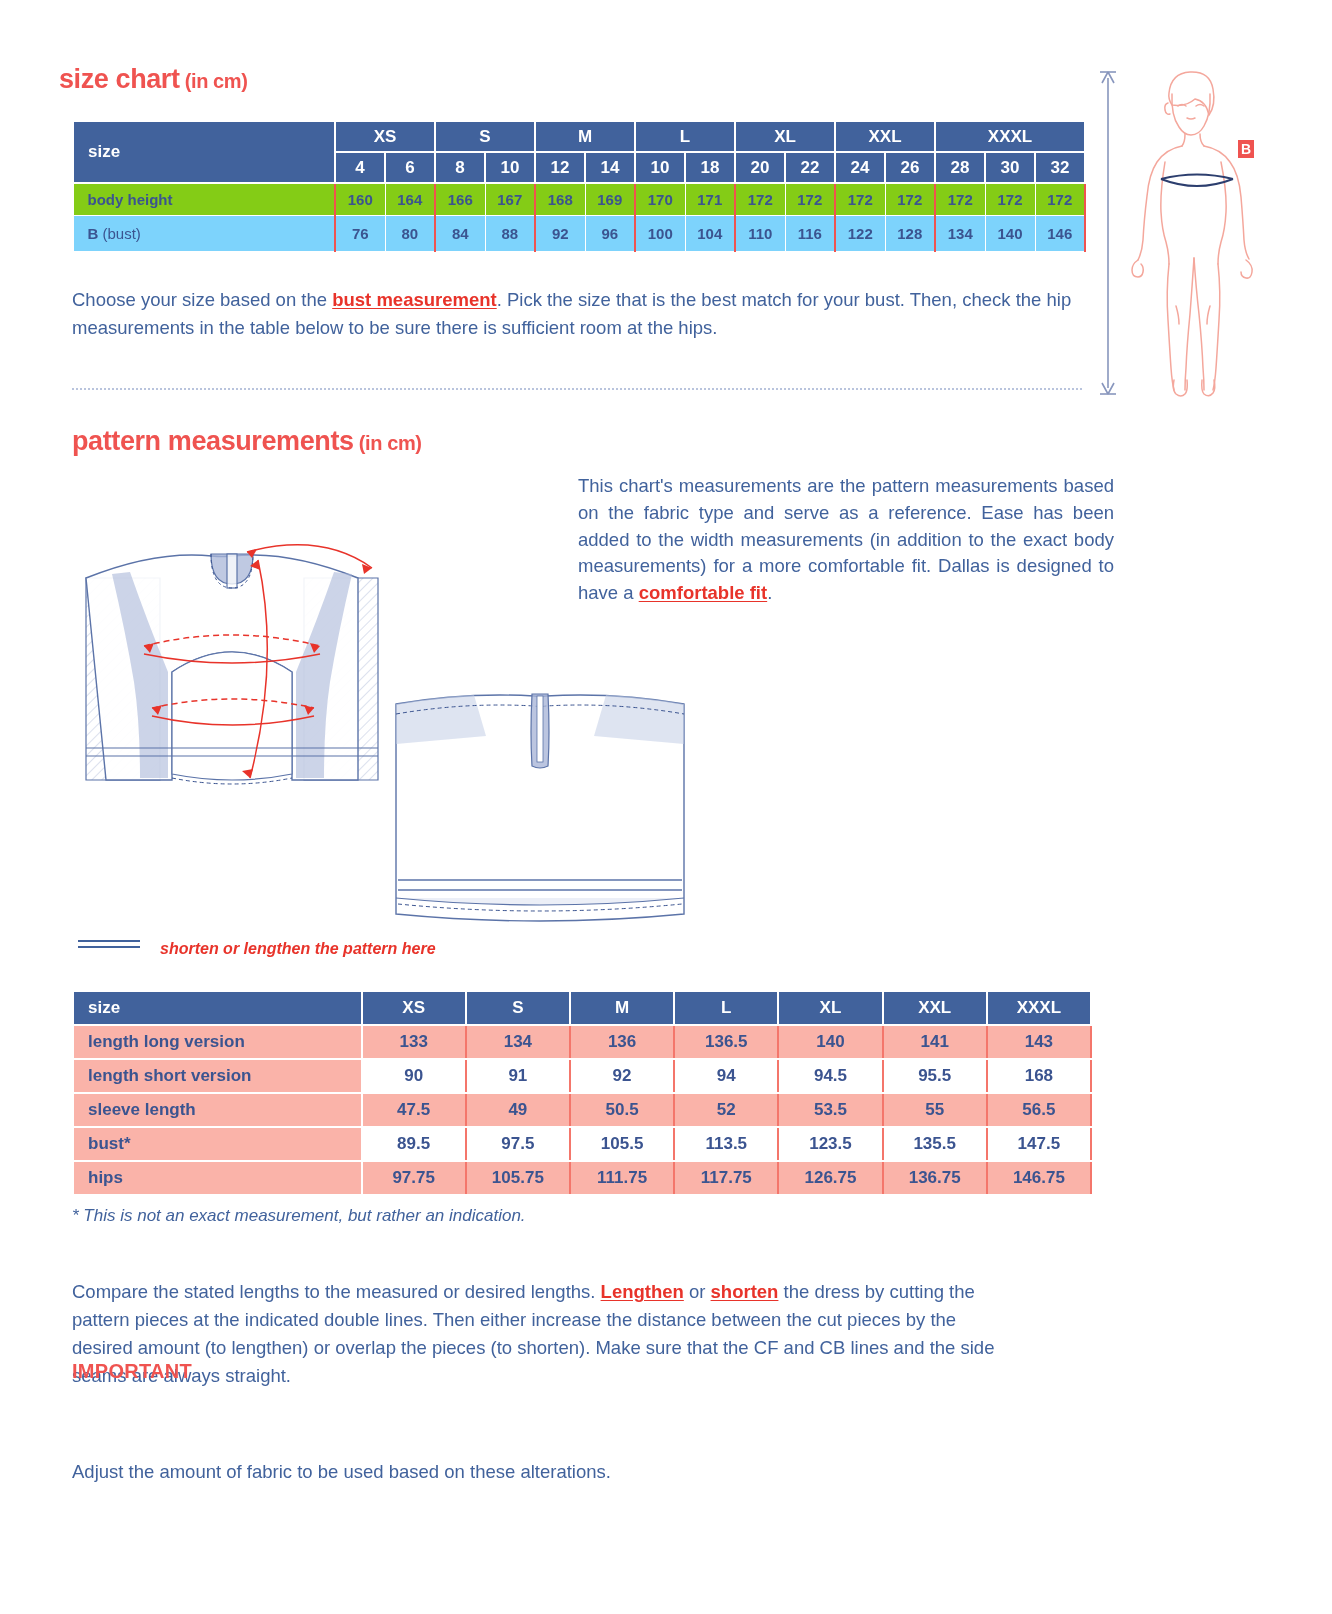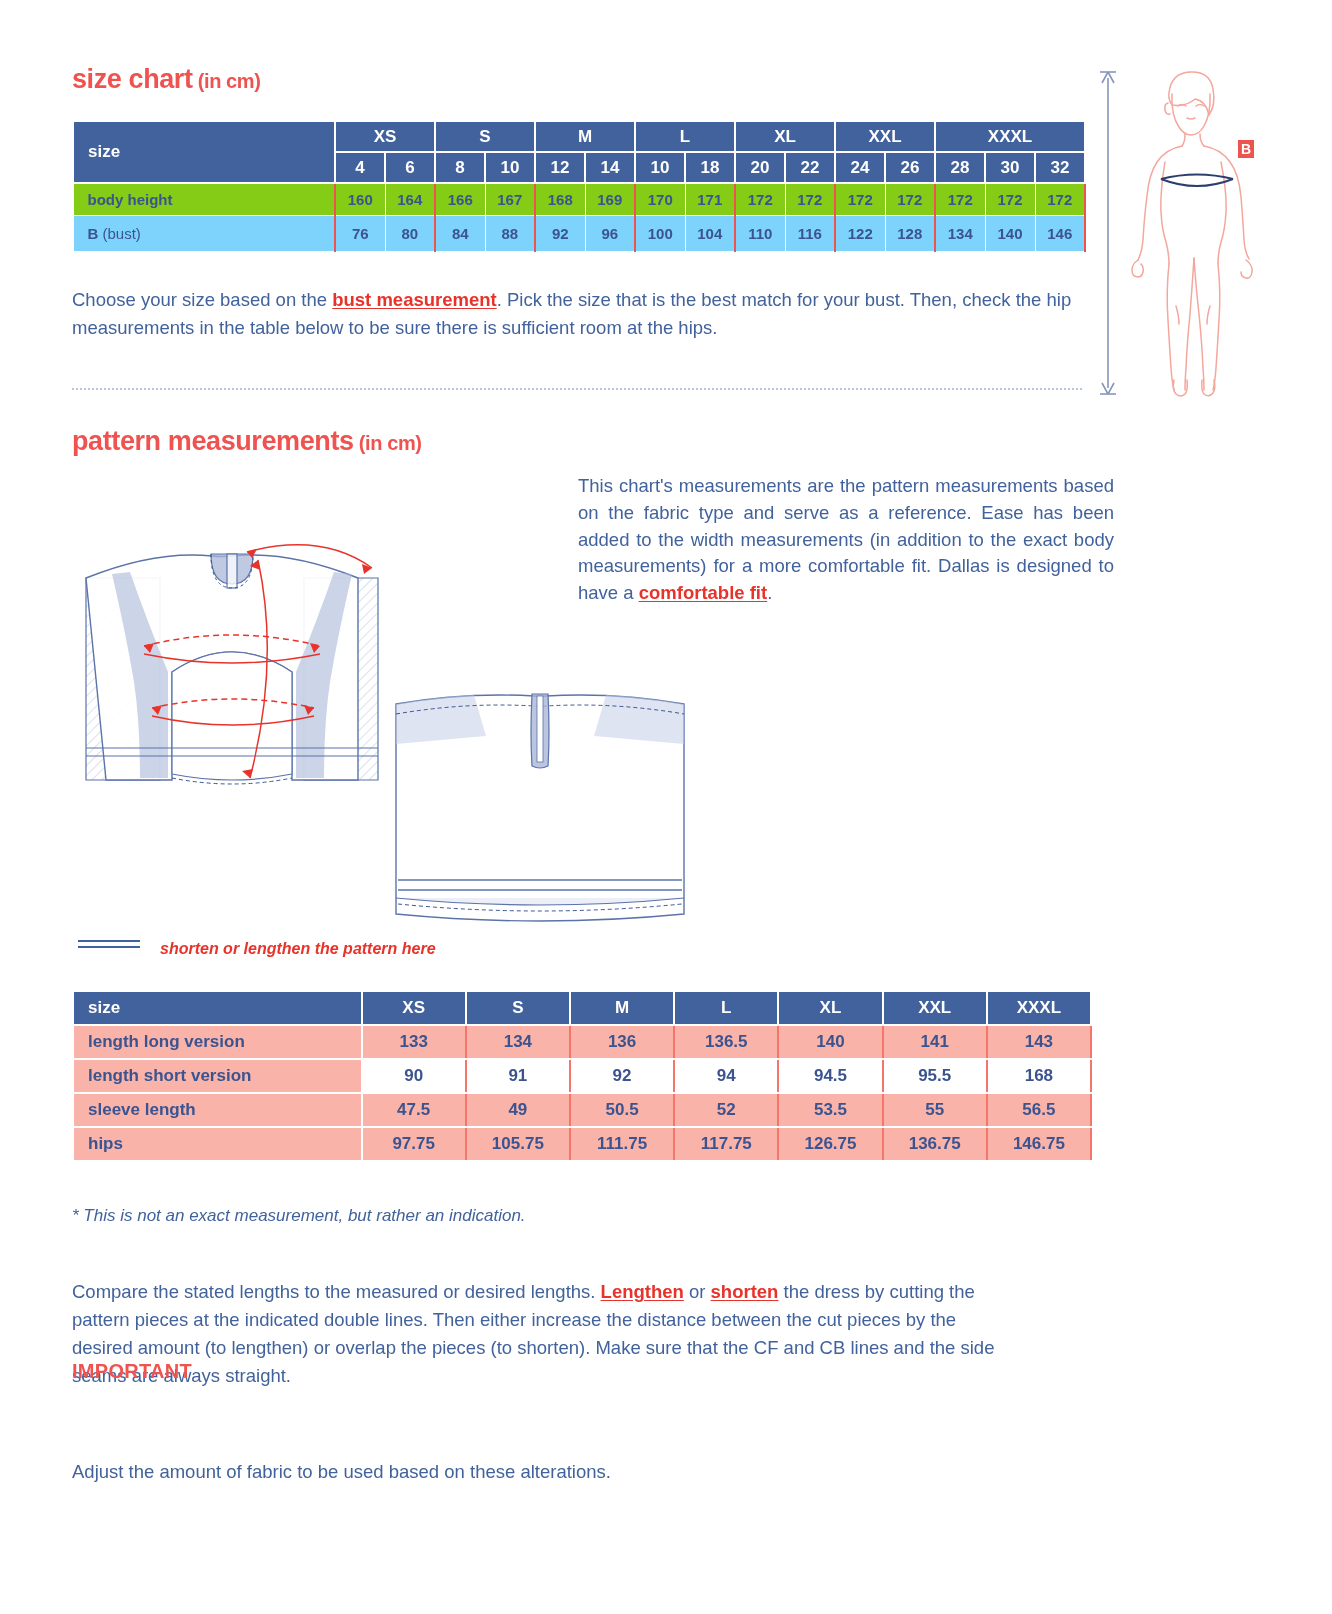--- a/index.html
+++ b/index.html
@@ -214,21 +214,21 @@
   }
 
   
   .art { position: absolute; }
 </style>
 </head>
 <body>
 
 <div class="page">
 
-  <div class="sec-heading" style="left:72px; top:64px;">
+  <div class="sec-heading" style="left:59px; top:64px;">
     <span class="big">size chart</span><span class="small">&nbsp;</span><span class="small">(in cm)</span>
   </div>
 
   <table class="sizechart">
     <colgroup>
       <col style="width:262px">
       <col style="width:50px">
         <col style="width:50px">
       <col style="width:50px">
         <col style="width:50px">
@@ -519,20 +519,30 @@
       <tr class="odd">
         <td class="rowlabel">sleeve length</td>
         <td class="val">47.5</td>
         <td class="val">49</td>
         <td class="val">50.5</td>
         <td class="val">52</td>
         <td class="val">53.5</td>
         <td class="val">55</td>
         <td class="val">56.5</td>
       </tr>
+      <tr class="even">
+        <td class="rowlabel">bust*</td>
+        <td class="val">89.5</td>
+        <td class="val">97.5</td>
+        <td class="val">105.5</td>
+        <td class="val">113.5</td>
+        <td class="val">123.5</td>
+        <td class="val">135.5</td>
+        <td class="val">147.5</td>
+      </tr>
       <tr class="odd">
         <td class="rowlabel">hips</td>
         <td class="val">97.75</td>
         <td class="val">105.75</td>
         <td class="val">111.75</td>
         <td class="val">117.75</td>
         <td class="val">126.75</td>
         <td class="val">136.75</td>
         <td class="val">146.75</td>
       </tr>

